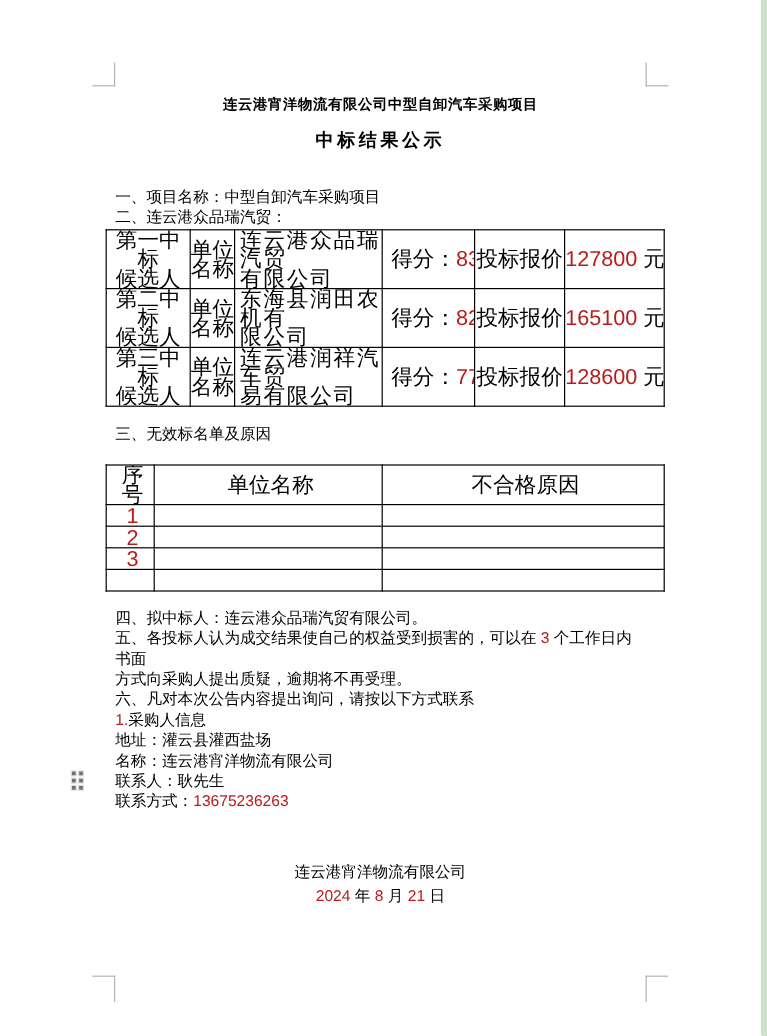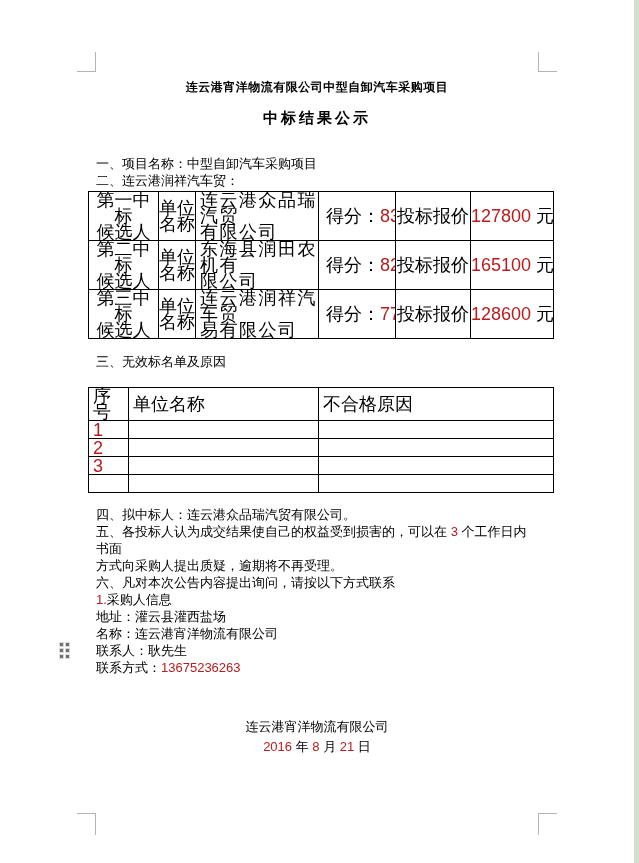--- a/index.html
+++ b/index.html
@@ -32,21 +32,21 @@
   table { border-collapse: collapse; table-layout: fixed; margin-left: -8px; width: 465px; font-size: 18px; }
   td { border: 1px solid #000; padding: 0; line-height: 16px; overflow: hidden; }
   .t1 { margin-top: 2px; }
   .t1 td { height: 33px; }
   .c-rank, .c-unit { text-align: center; white-space: pre-line; }
   .c-company { padding-left: 4px; letter-spacing: 1.5px; white-space: pre-line; }
   .c-score { padding-left: 7px; white-space: nowrap; }
   .c-bid, .c-price { text-align: center; white-space: nowrap; }
 
   .t2 { margin-top: 17px; }
-  .t2 td { height: 18px; padding-left: 4px; }
+  .t2 td { height: 18px; padding-left: 4px; text-align: center; }
   .t2 tr.hdr td { height: 16px; }
 
   .num { color: #b91c1c; }
 
   .lines { margin-top: 13px; }
   .line { line-height: 17px; }
 
   .sig { margin-top: 43px; text-align: center; line-height: 16px; }
   .sig-date { margin-top: 3px; text-align: center; line-height: 17px; }
 </style>
@@ -66,21 +66,21 @@
     <span></span>
   <span></span>
     <span></span>
 </div>
 
 <div class="doc">
   <div class="title">连云港宵洋物流有限公司中型自卸汽车采购项目</div>
   <div class="subtitle">中标结果公示</div>
 
   <div class="p1 line">一、项目名称：中型自卸汽车采购项目</div>
-  <div class="line">二、连云港润祥汽车贸：</div>
+  <div class="line">二、连云港众品瑞汽贸：</div>
 
   <table class="t1">
     <colgroup>
         <col style="width:70px">
         <col style="width:37px">
         <col style="width:123px">
         <col style="width:77px">
         <col style="width:75px">
         <col style="width:83px">
       </colgroup>
@@ -164,14 +164,14 @@
     <div class="line">方式向采购人提出质疑，逾期将不再受理。</div>
     <div class="line">六、凡对本次公告内容提出询问，请按以下方式联系</div>
     <div class="line"><span class="num">1.</span><span>采购人信息</span></div>
     <div class="line">地址：灌云县灌西盐场</div>
     <div class="line">名称：连云港宵洋物流有限公司</div>
     <div class="line">联系人：耿先生</div>
     <div class="line"><span>联系方式：</span><span class="num">13675236263</span></div>
   </div>
 
   <div class="sig">连云港宵洋物流有限公司</div>
-  <div class="sig-date"><span class="num">2016</span><span> 年 </span><span class="num">8</span><span> 月 </span><span class="num">21</span><span> 日</span></div>
+  <div class="sig-date"><span class="num">2024</span><span> 年 </span><span class="num">8</span><span> 月 </span><span class="num">21</span><span> 日</span></div>
 </div>
 
 </body></html>

